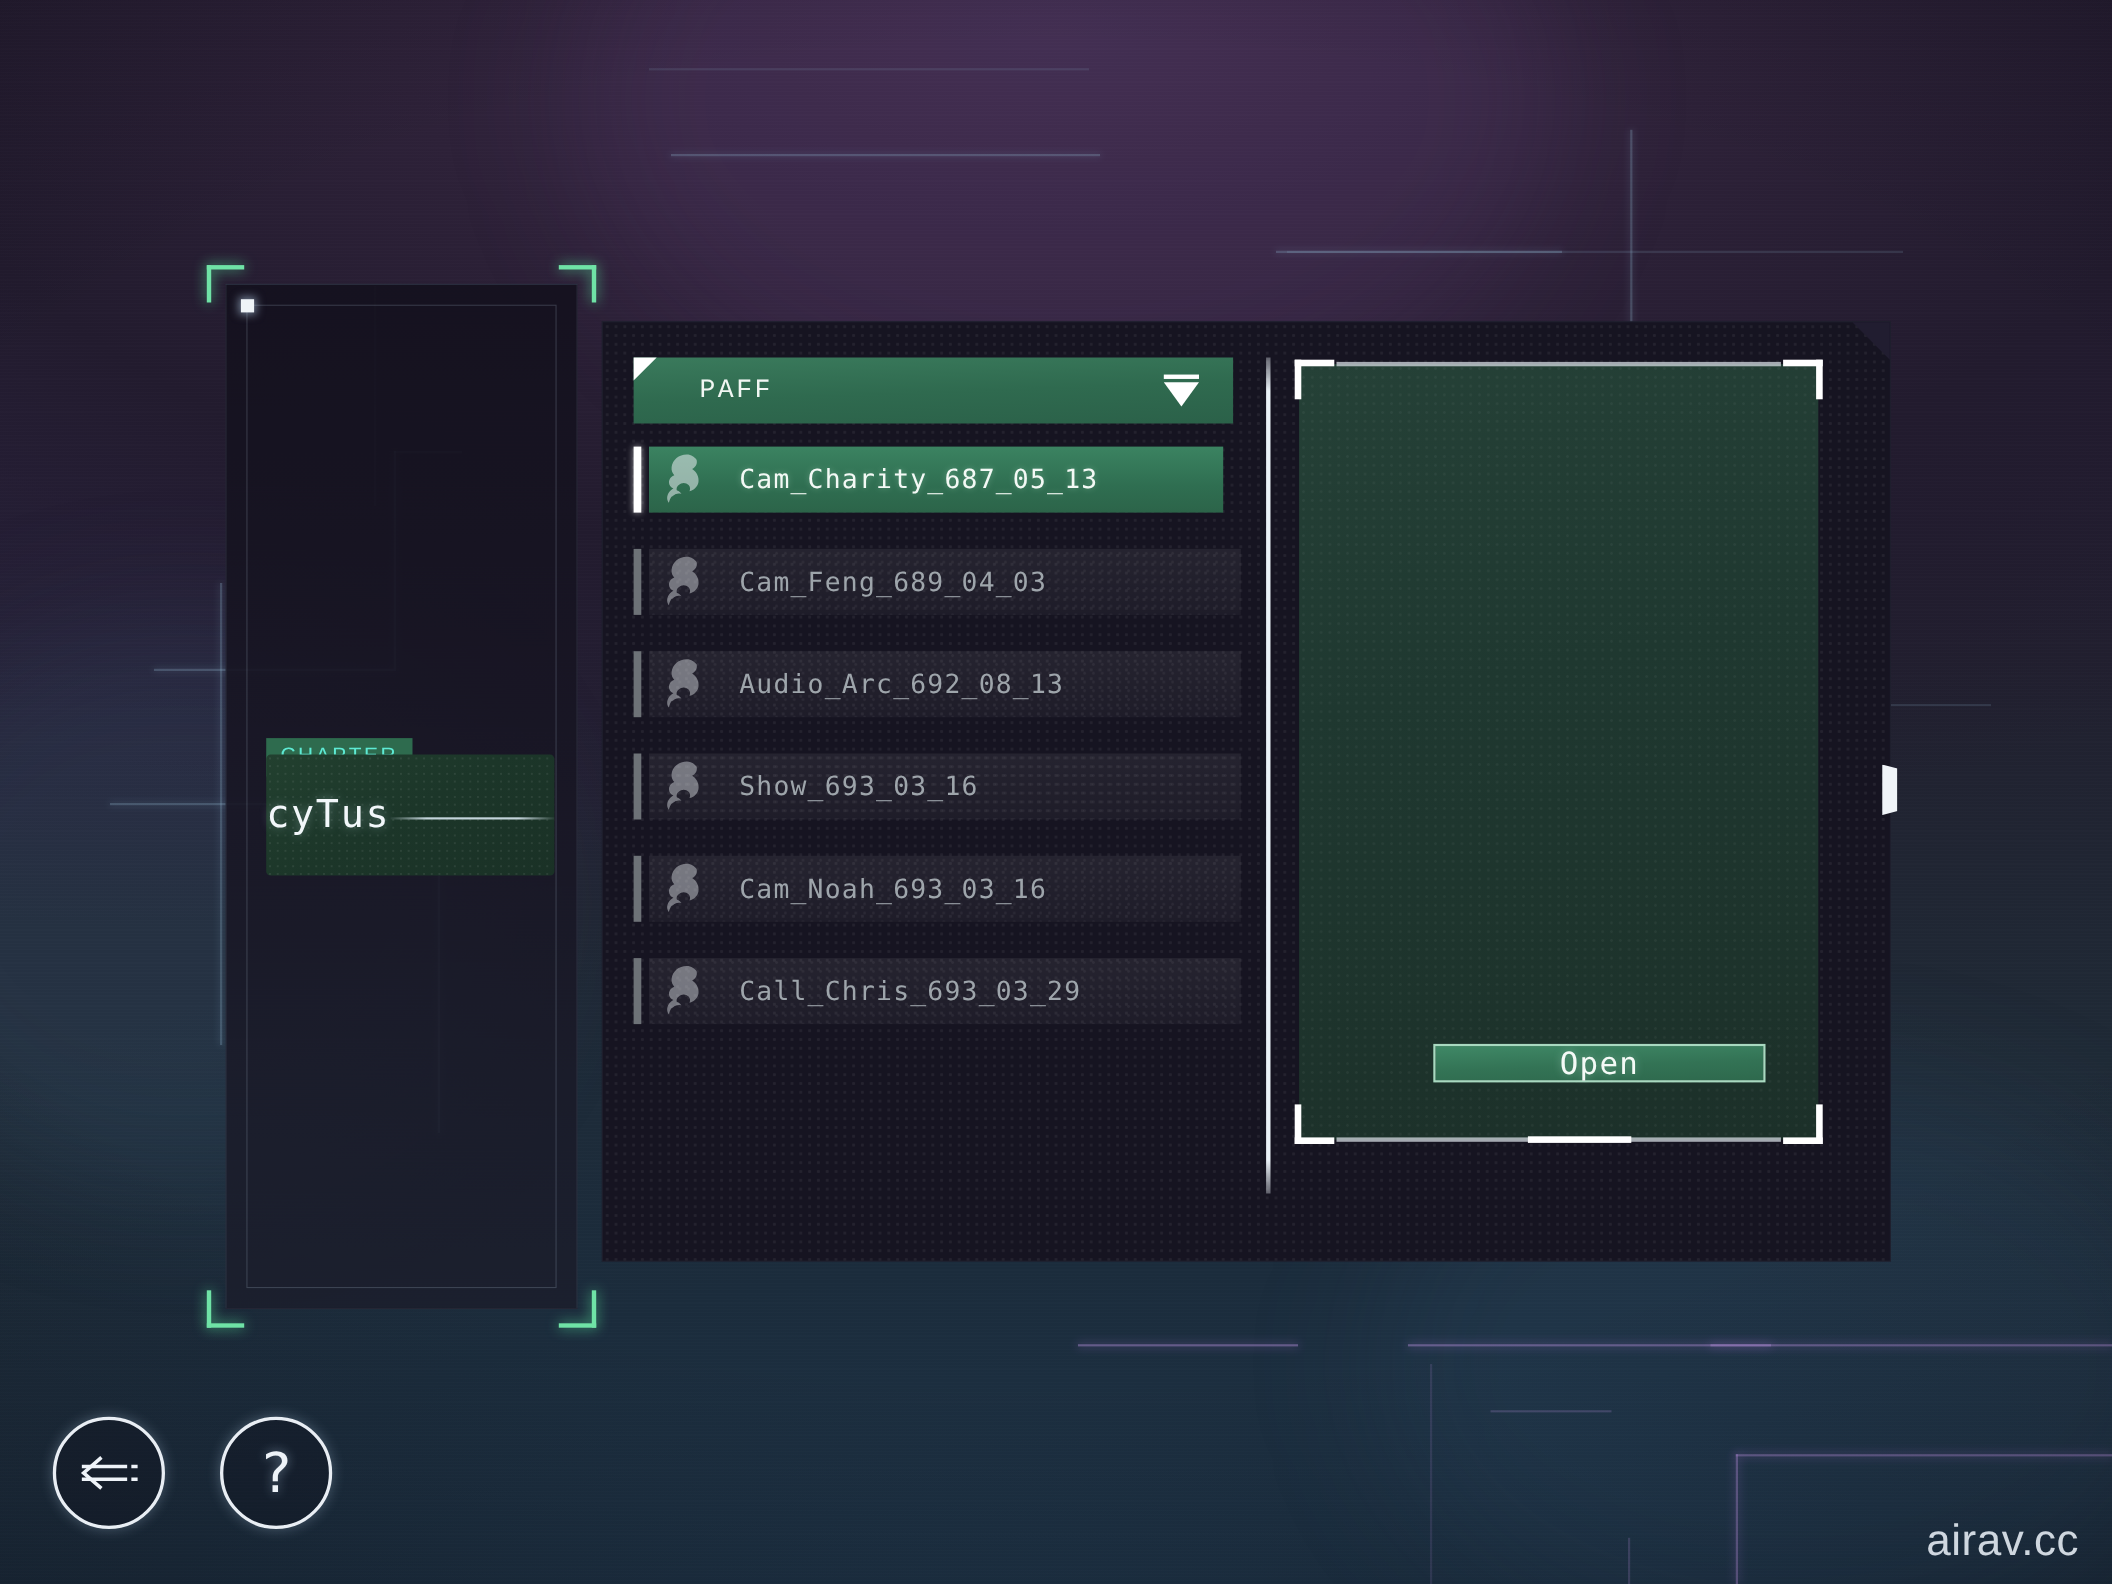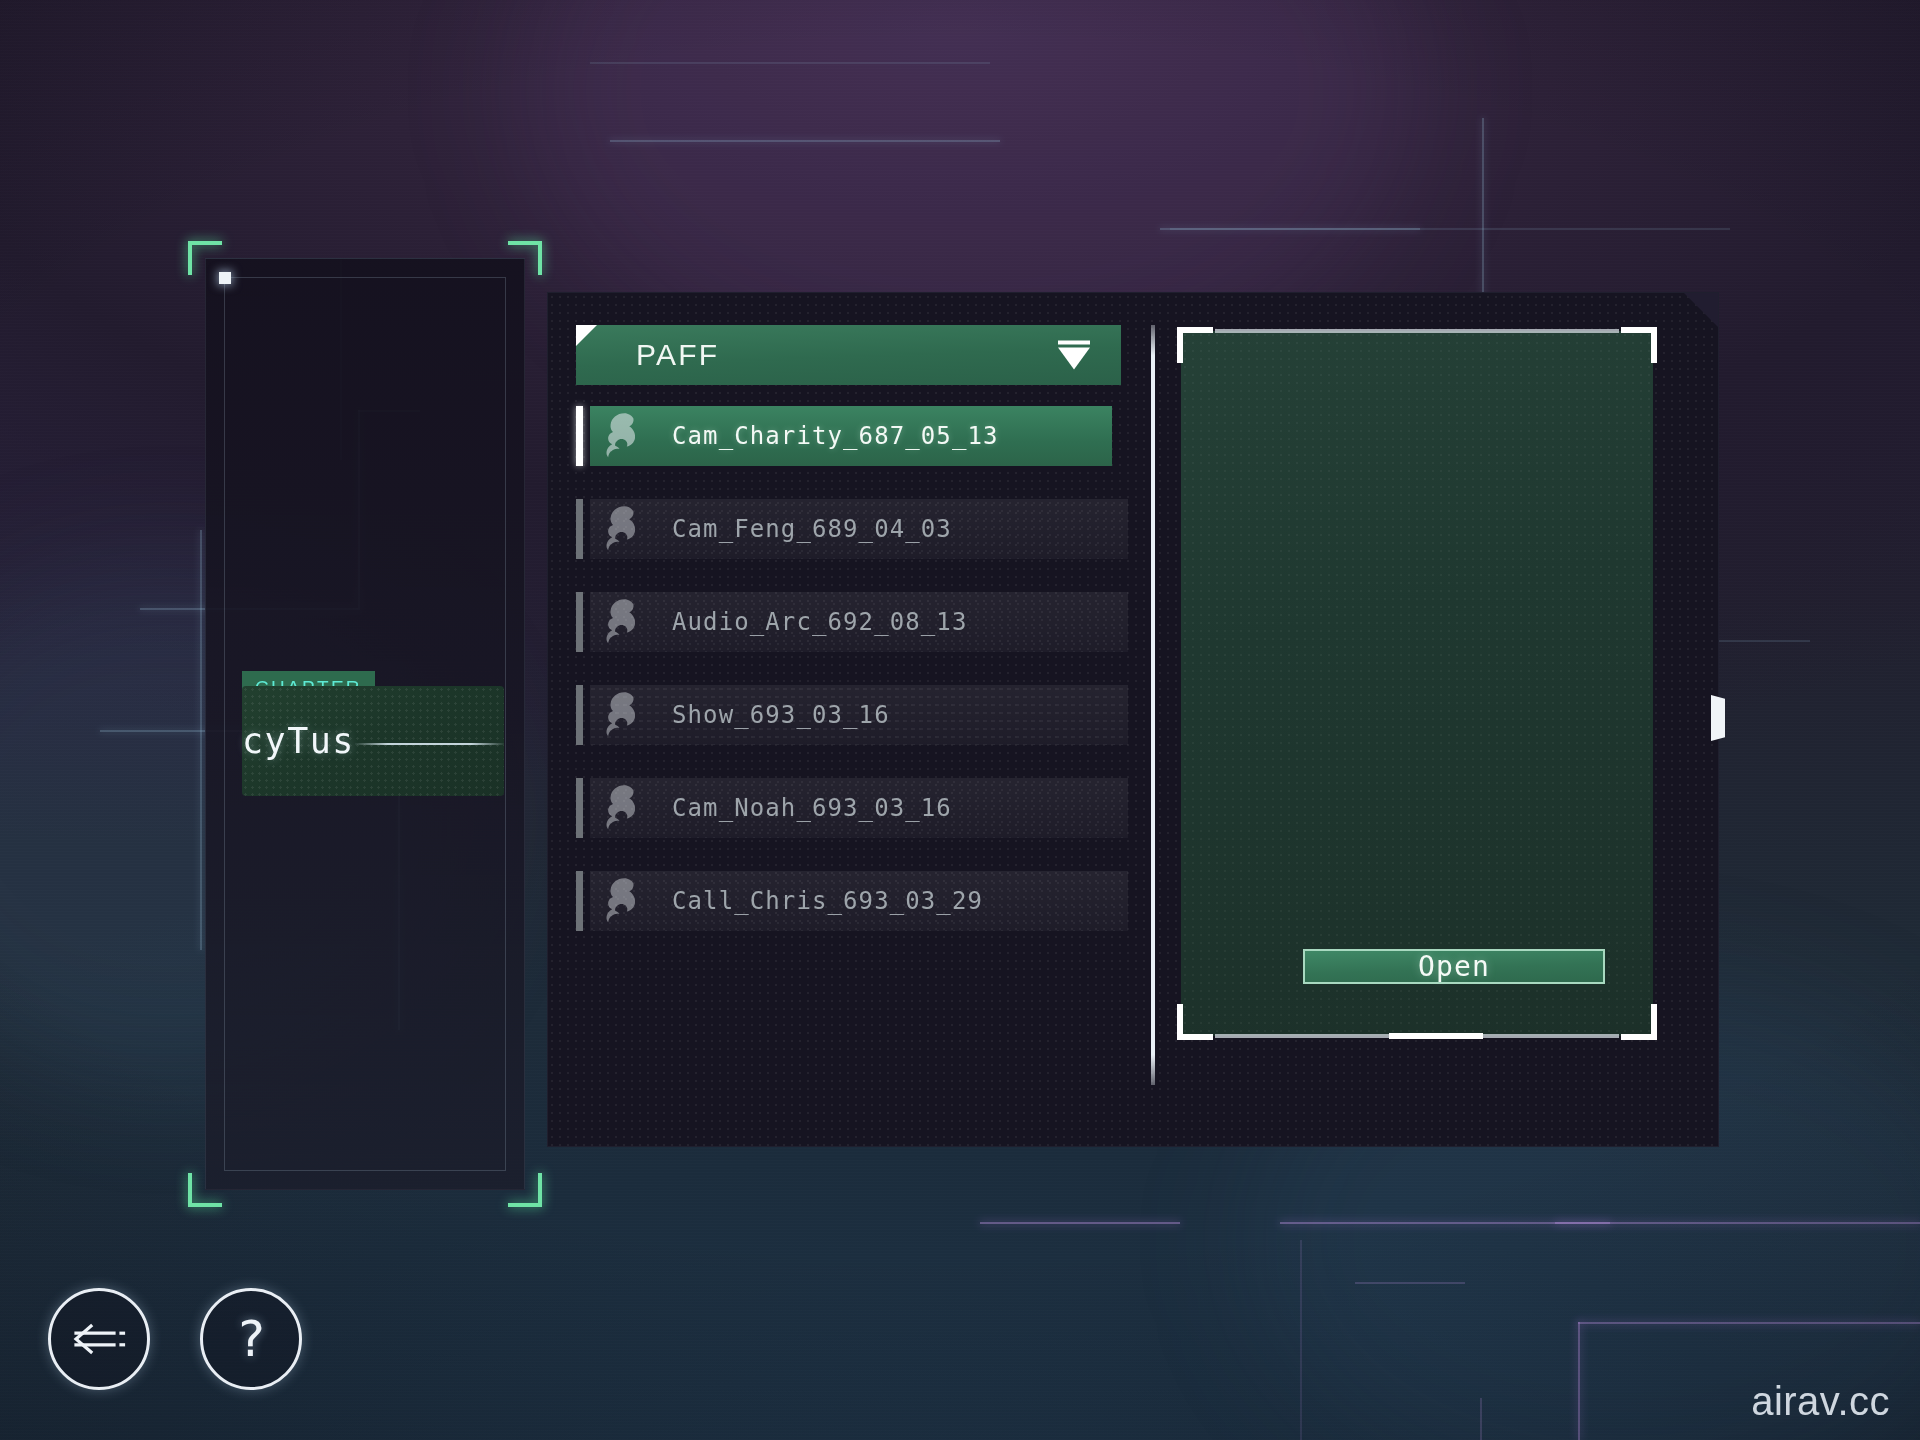--- a/index.html
+++ b/index.html
@@ -107,22 +107,22 @@
   #source-dropdown{
     position:absolute; left:28px; top:32px; width:545px; height:60px;
     background:linear-gradient(178deg,#3a7a5c 0%, #2f6a4f 52%, #2b6149 100%);
     display:flex; align-items:center; cursor:pointer;
   }
   #source-dropdown .notch{
     position:absolute; left:0; top:0; width:0; height:0;
     border-top:21px solid #ffffff; border-right:21px solid transparent;
   }
   #dropdown-label{
-    color:#f1f7f3; font-size:30px; letter-spacing:2.2px; margin-left:60px;
-    font-family:Liberation Sans, sans-serif;
+    color:#f1f7f3; font-size:24px; letter-spacing:2.2px; margin-left:60px;
+    font-family:Liberation Mono, monospace;
   }
   #dropdown-arrow{
     position:absolute; right:30px; top:50%; transform:translateY(-50%);
     width:34px; display:flex; flex-direction:column; align-items:center; gap:3px;
   }
   #dropdown-arrow .bar{ width:32px; height:4px; background:#ffffff; }
   #dropdown-arrow .tri{ width:0; height:0; border-left:16px solid transparent;
     border-right:16px solid transparent; border-top:22px solid #ffffff; }
 
   

